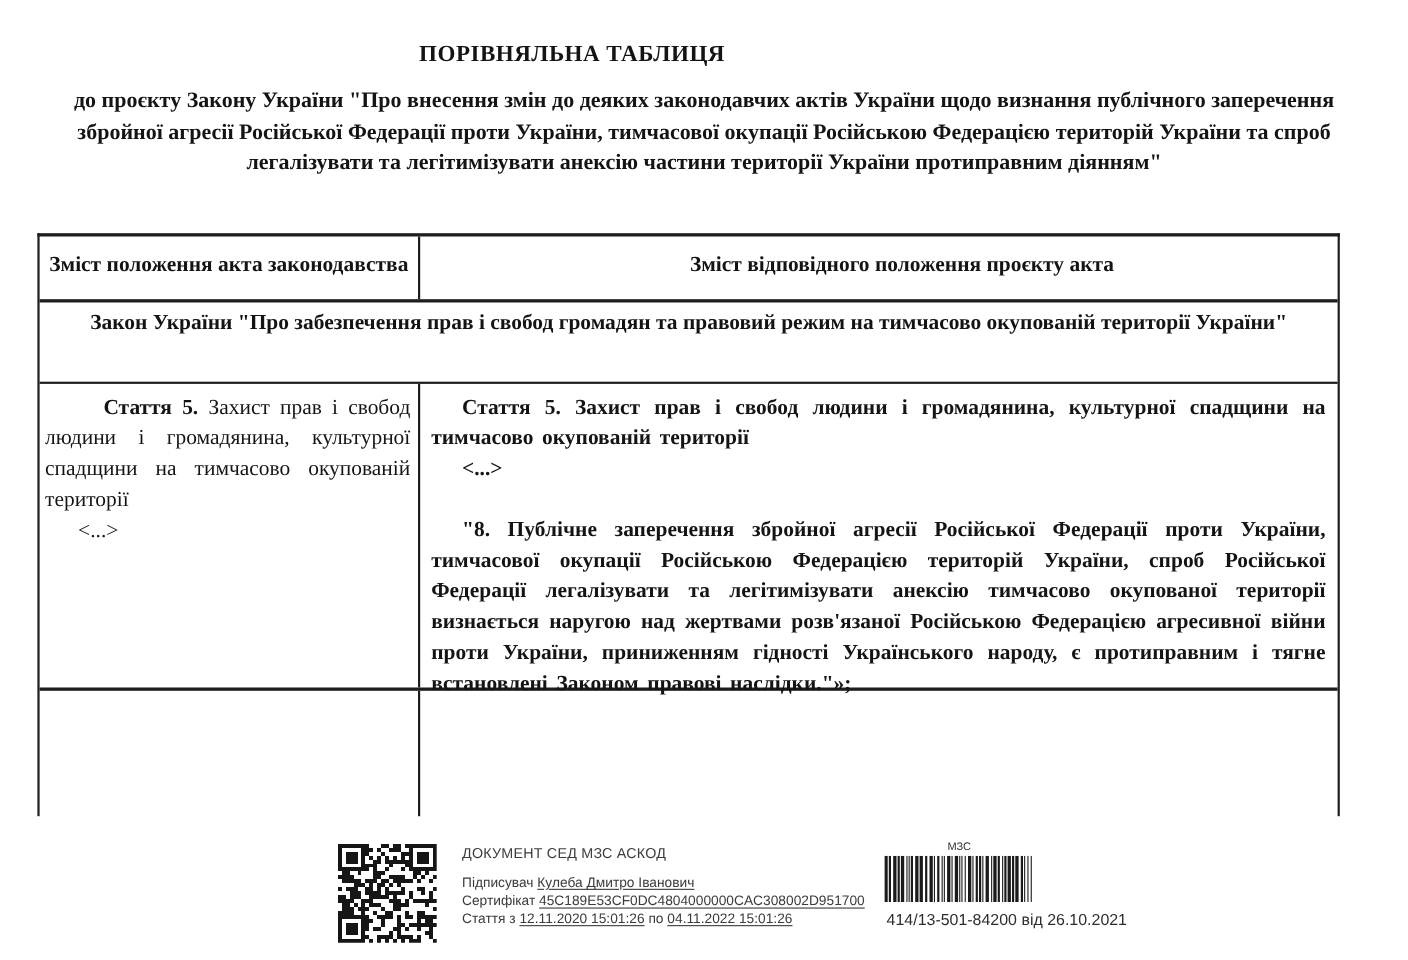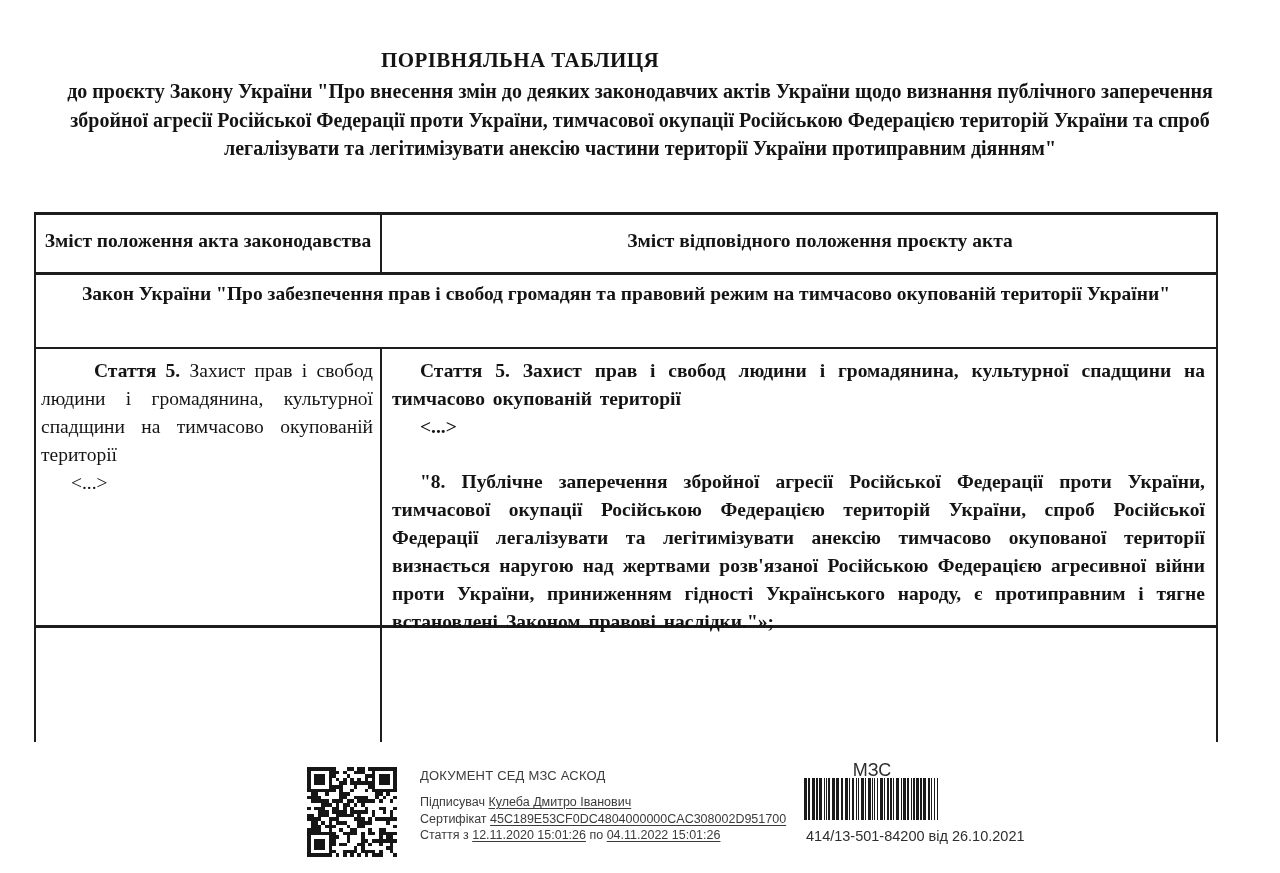--- a/index.html
+++ b/index.html
@@ -1,20 +1,20 @@
 <!DOCTYPE html>
 <html><head>
 <meta charset="utf-8">
 <style>
   html,body{margin:0;padding:0;background:#ffffff;}
   .page{position:relative;width:1280px;height:873px;background:#ffffff;
         font-family:"Liberation Serif",serif;color:#141414;overflow:hidden;}
 
   
-  .doc-title{position:absolute;top:48px;left:0;width:1040px;text-align:center;
+  .doc-title{position:absolute;top:36px;left:0;width:1040px;text-align:center;
              font-size:21px;font-weight:bold;letter-spacing:.4px;}
   .doc-subtitle{position:absolute;top:77px;left:50px;width:1180px;text-align:center;
                 font-size:20px;font-weight:bold;line-height:28.5px;}
 
   
   .cmp-table{position:absolute;left:34px;top:212px;width:1184px;
              border-left:2px solid #1d1d1d;border-right:2px solid #1d1d1d;
              border-top:3px solid #1d1d1d;box-sizing:border-box;font-size:19.5px;}
   .trow{display:flex;box-sizing:border-box;}
   .trow.header{height:60px;border-bottom:3px solid #1d1d1d;}
@@ -41,21 +41,21 @@
   .qr{position:absolute;left:307px;top:767px;width:90px;height:90px;}
   .sig{position:absolute;left:420px;top:768px;width:340px;
        font-family:"Liberation Sans",sans-serif;color:#3b3b3b;}
   .sig-system{font-size:13px;letter-spacing:.2px;margin-bottom:11px;}
   .sig-line{font-size:12.5px;line-height:16.5px;white-space:nowrap;}
   .u{text-decoration:underline;text-underline-offset:2px;}
 
   
   .bc{position:absolute;left:762px;top:764px;width:220px;text-align:center;
       font-family:"Liberation Sans",sans-serif;color:#2e2e2e;}
-  .bc-label{font-size:18px;line-height:13px;}
+  .bc-label{font-size:10px;line-height:13px;}
   .bc-svg{margin-top:1px;display:inline-block;}
   .bc-number{font-size:14.5px;margin-top:4px;white-space:nowrap;margin-left:44px;}
 </style>
 </head>
 <body>
 
 <div class="page">
 
   <div class="doc-title">ПОРІВНЯЛЬНА ТАБЛИЦЯ</div>
   <div class="doc-subtitle">до проєкту Закону України "Про внесення змін до деяких законодавчих актів України щодо визнання публічного заперечення збройної агресії Російської Федерації проти України, тимчасової окупації Російською Федерацією територій України та спроб легалізувати та легітимізувати анексію частини території України протиправним діянням"</div>

